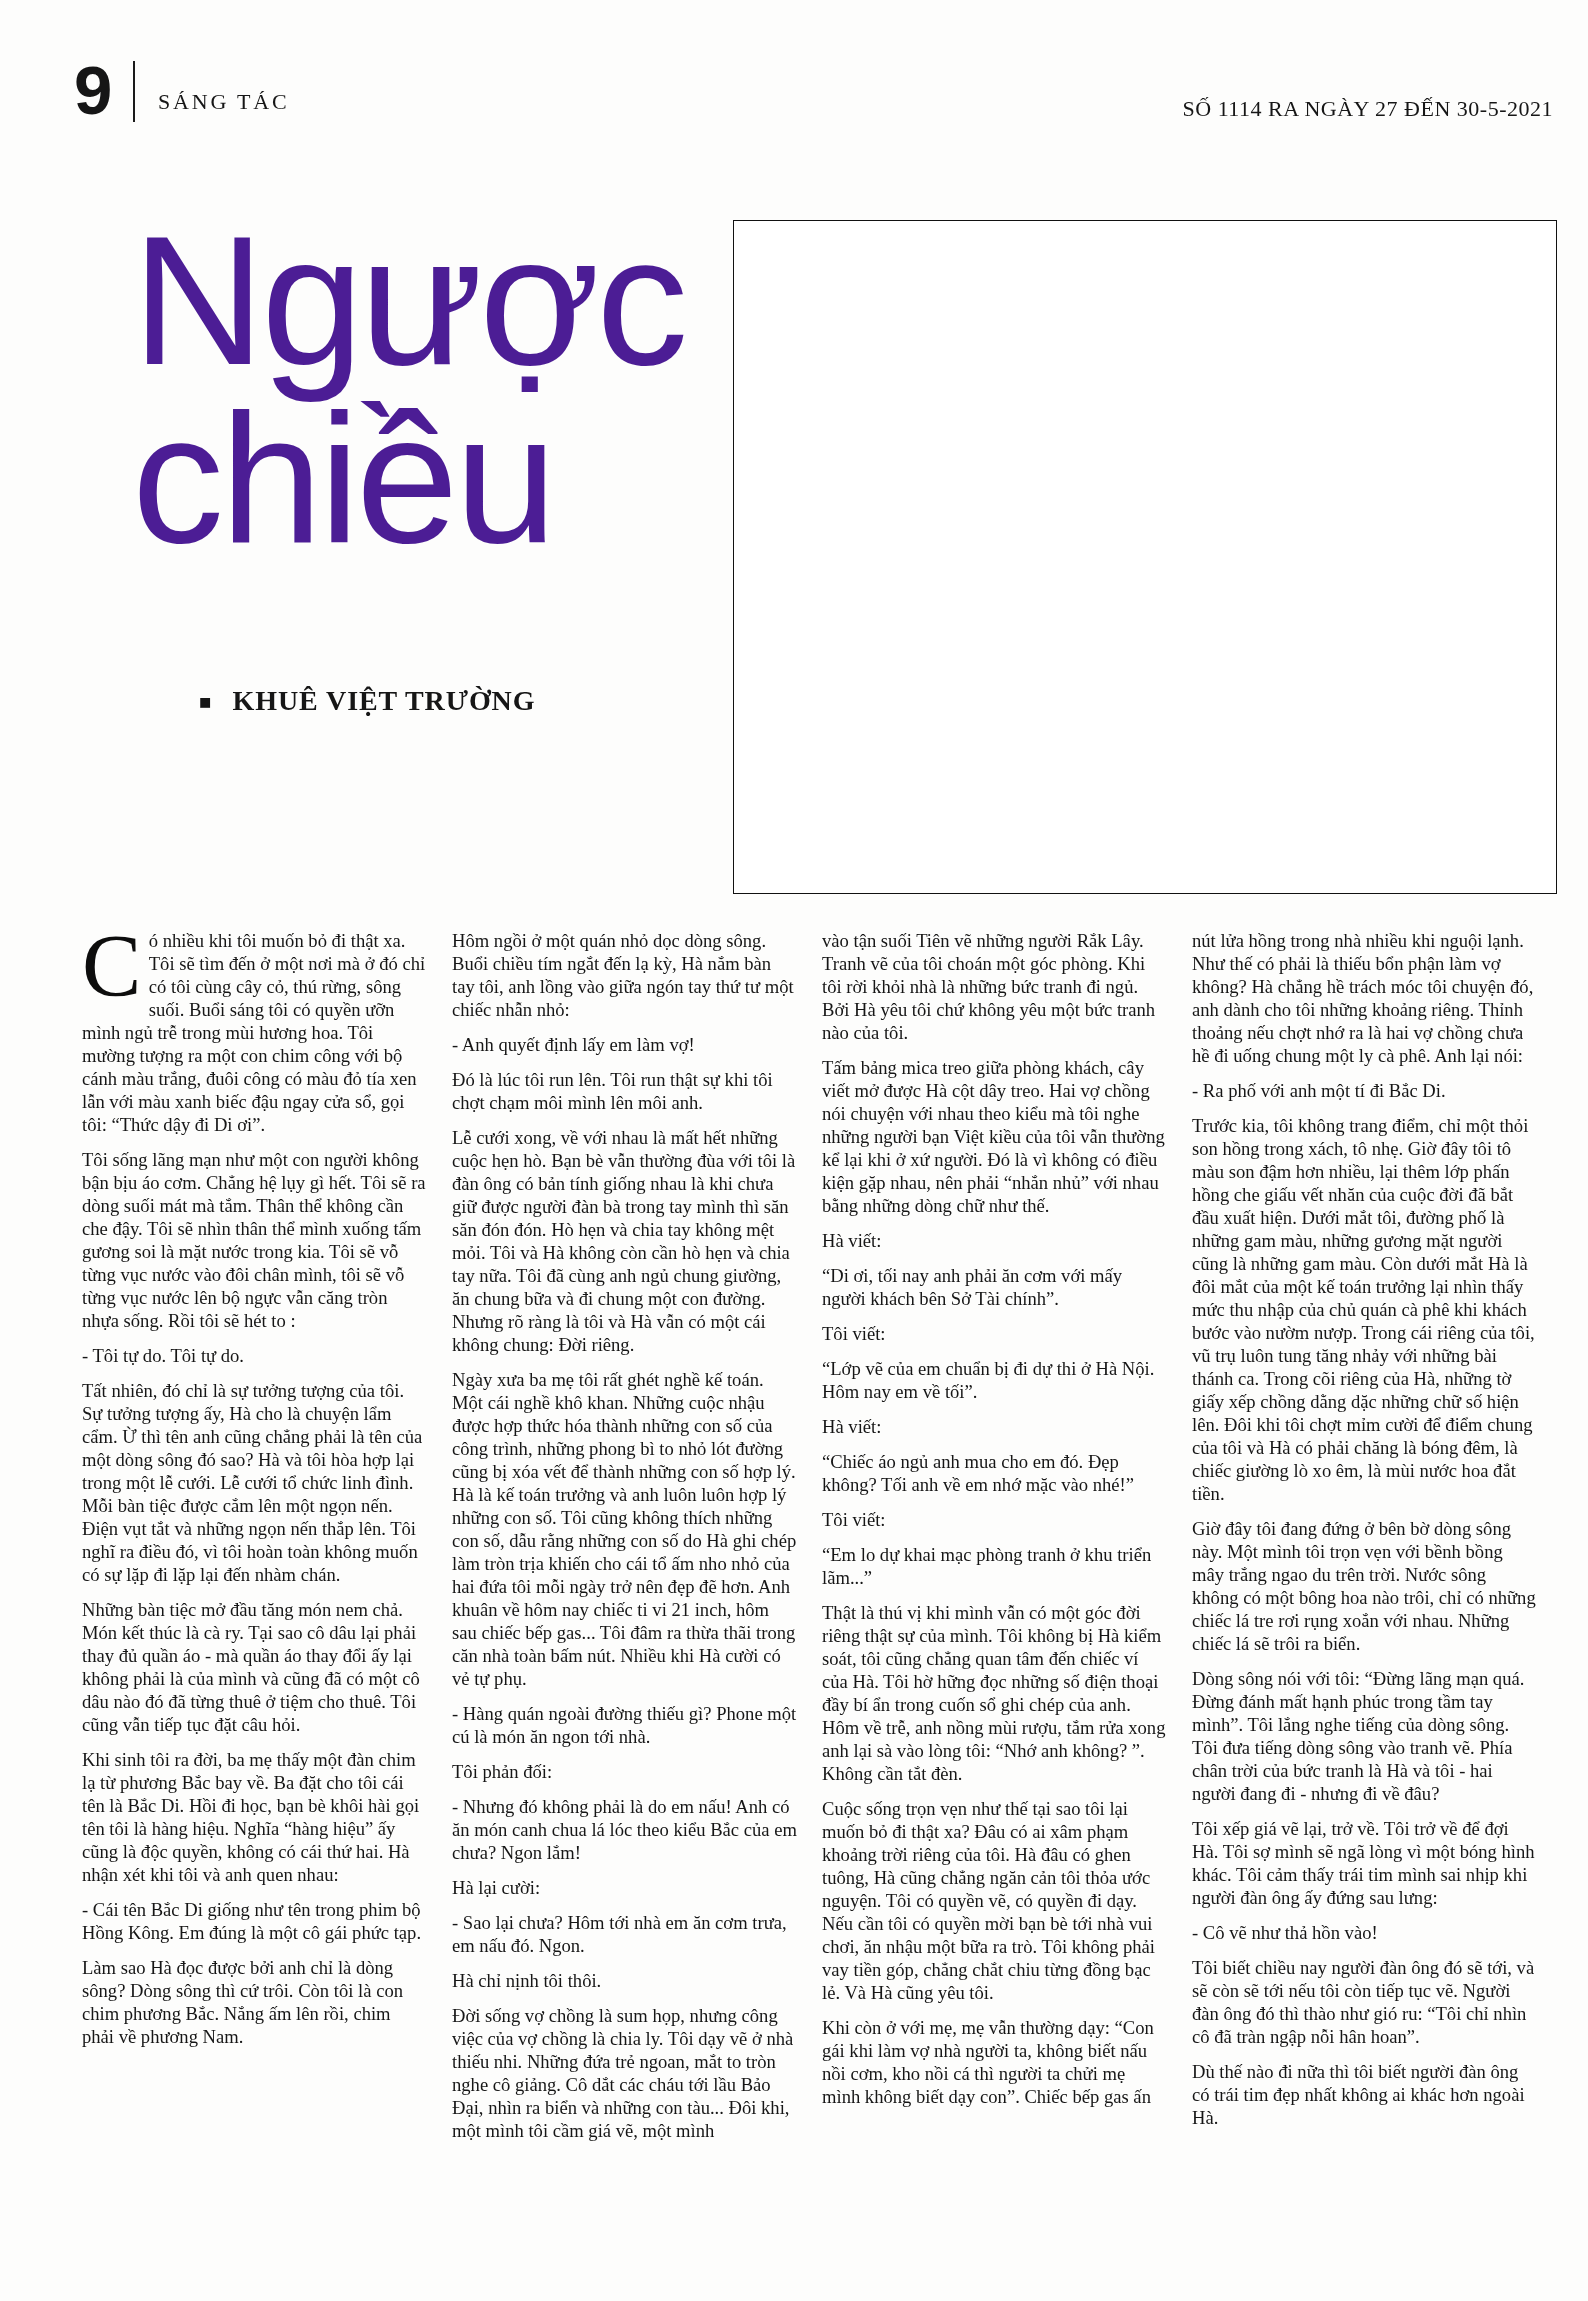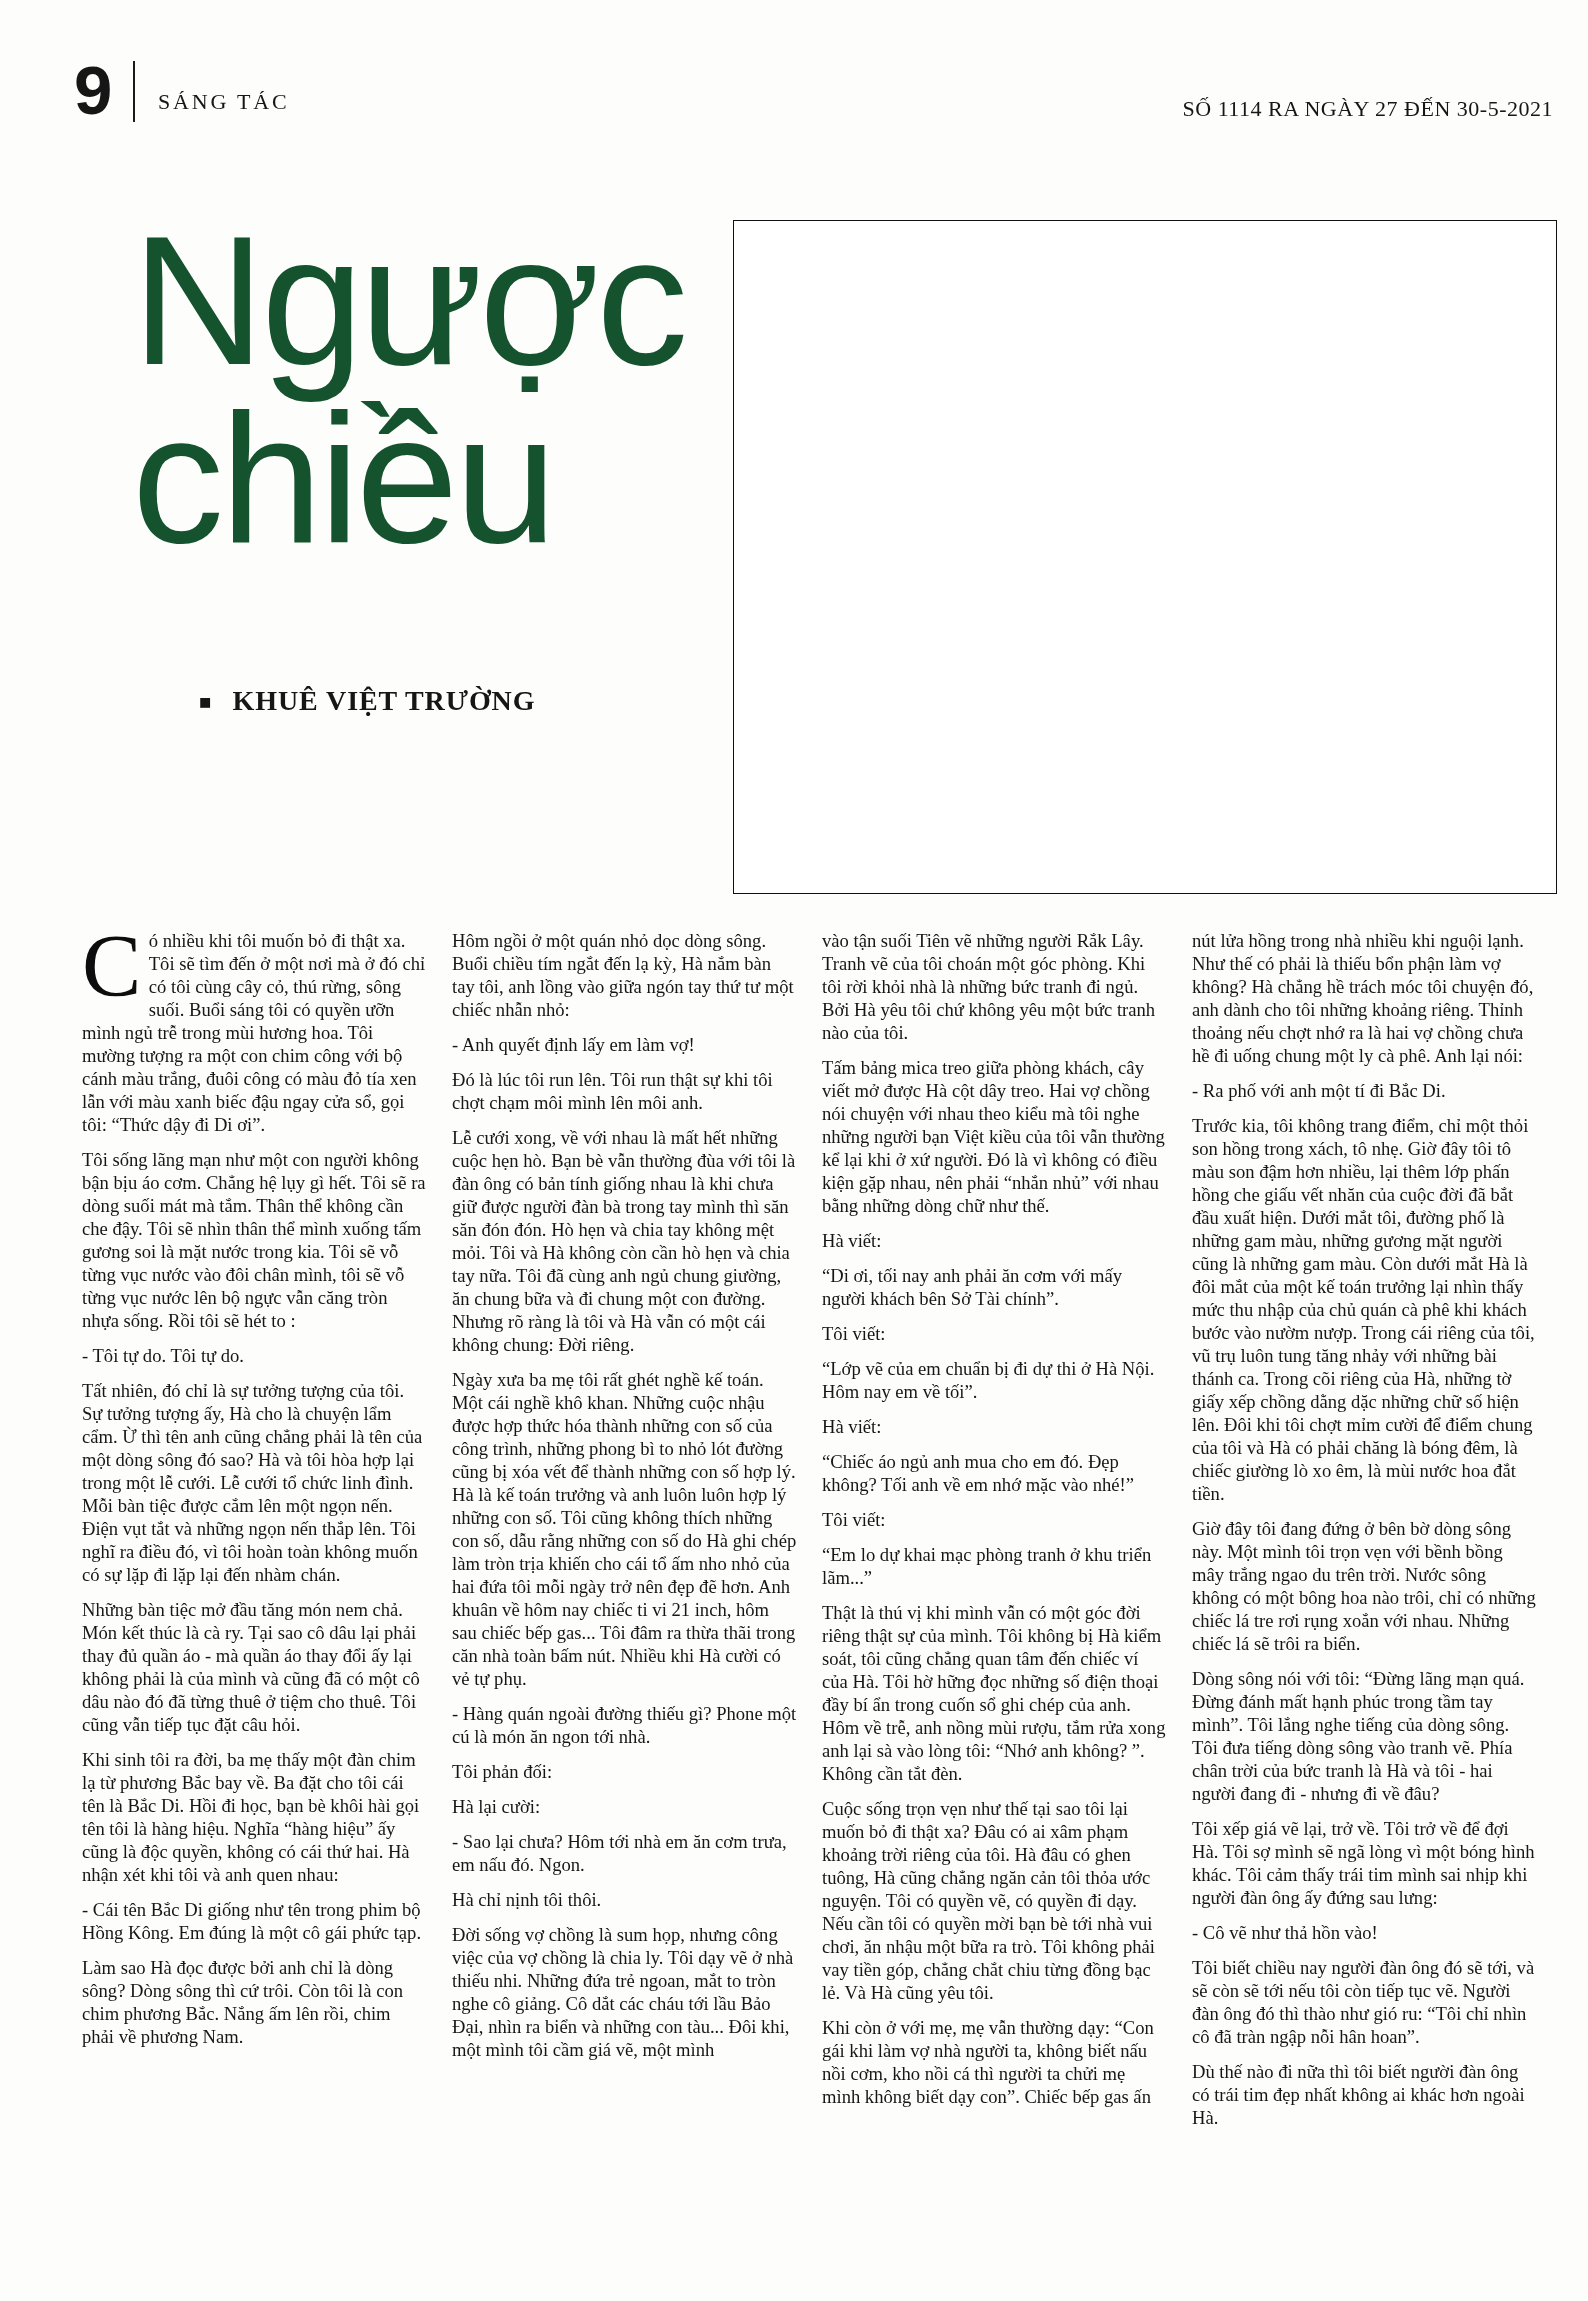--- a/index.html
+++ b/index.html
@@ -45,21 +45,21 @@
   }
   
   .article-title {
     position: absolute;
     left: 132px; top: 211px;
     font-family: "Liberation Sans", "DejaVu Sans", sans-serif;
     font-weight: 400;
     font-size: 184px;
     line-height: 0.97;
     letter-spacing: -3.7px;
-    color: #14532d;
+    color: #4c1d95;
   }
   .byline {
     position: absolute;
     left: 199px; top: 685px;
     font-size: 28px;
     font-weight: 700;
     letter-spacing: 0.9px;
     display: flex;
     align-items: center;
     gap: 20.4px;
@@ -135,20 +135,21 @@
         <p>Làm sao Hà đọc được bởi anh chỉ là dòng sông? Dòng sông thì cứ trôi. Còn tôi là con chim phương Bắc. Nắng ấm lên rồi, chim phải về phương Nam.</p>
       </div>
     <div class="col">
         <p>Hôm ngồi ở một quán nhỏ dọc dòng sông. Buổi chiều tím ngắt đến lạ kỳ, Hà nắm bàn tay tôi, anh lồng vào giữa ngón tay thứ tư một chiếc nhẫn nhỏ:</p>
         <p>- Anh quyết định lấy em làm vợ!</p>
         <p>Đó là lúc tôi run lên. Tôi run thật sự khi tôi chợt chạm môi mình lên môi anh.</p>
         <p>Lễ cưới xong, về với nhau là mất hết những cuộc hẹn hò. Bạn bè vẫn thường đùa với tôi là đàn ông có bản tính giống nhau là khi chưa giữ được người đàn bà trong tay mình thì săn săn đón đón. Hò hẹn và chia tay không mệt mỏi. Tôi và Hà không còn cần hò hẹn và chia tay nữa. Tôi đã cùng anh ngủ chung giường, ăn chung bữa và đi chung một con đường. Nhưng rõ ràng là tôi và Hà vẫn có một cái không chung: Đời riêng.</p>
         <p>Ngày xưa ba mẹ tôi rất ghét nghề kế toán. Một cái nghề khô khan. Những cuộc nhậu được hợp thức hóa thành những con số của công trình, những phong bì to nhỏ lót đường cũng bị xóa vết để thành những con số hợp lý. Hà là kế toán trưởng và anh luôn luôn hợp lý những con số. Tôi cũng không thích những con số, dẫu rằng những con số do Hà ghi chép làm tròn trịa khiến cho cái tổ ấm nho nhỏ của hai đứa tôi mỗi ngày trở nên đẹp đẽ hơn. Anh khuân về hôm nay chiếc ti vi 21 inch, hôm sau chiếc bếp gas... Tôi đâm ra thừa thãi trong căn nhà toàn bấm nút. Nhiều khi Hà cười có vẻ tự phụ.</p>
         <p>- Hàng quán ngoài đường thiếu gì? Phone một cú là món ăn ngon tới nhà.</p>
         <p>Tôi phản đối:</p>
+        <p>- Nhưng đó không phải là do em nấu! Anh có ăn món canh chua lá lóc theo kiểu Bắc của em chưa? Ngon lắm!</p>
         <p>Hà lại cười:</p>
         <p>- Sao lại chưa? Hôm tới nhà em ăn cơm trưa, em nấu đó. Ngon.</p>
         <p>Hà chỉ nịnh tôi thôi.</p>
         <p>Đời sống vợ chồng là sum họp, nhưng công việc của vợ chồng là chia ly. Tôi dạy vẽ ở nhà thiếu nhi. Những đứa trẻ ngoan, mắt to tròn nghe cô giảng. Cô dắt các cháu tới lầu Bảo Đại, nhìn ra biển và những con tàu... Đôi khi, một mình tôi cầm giá vẽ, một mình</p>
       </div>
     <div class="col">
         <p>vào tận suối Tiên vẽ những người Rắk Lây. Tranh vẽ của tôi choán một góc phòng. Khi tôi rời khỏi nhà là những bức tranh đi ngủ. Bởi Hà yêu tôi chứ không yêu một bức tranh nào của tôi.</p>
         <p>Tấm bảng mica treo giữa phòng khách, cây viết mở được Hà cột dây treo. Hai vợ chồng nói chuyện với nhau theo kiểu mà tôi nghe những người bạn Việt kiều của tôi vẫn thường kể lại khi ở xứ người. Đó là vì không có điều kiện gặp nhau, nên phải “nhắn nhủ” với nhau bằng những dòng chữ như thế.</p>
         <p>Hà viết:</p>
         <p>“Di ơi, tối nay anh phải ăn cơm với mấy người khách bên Sở Tài chính”.</p>

